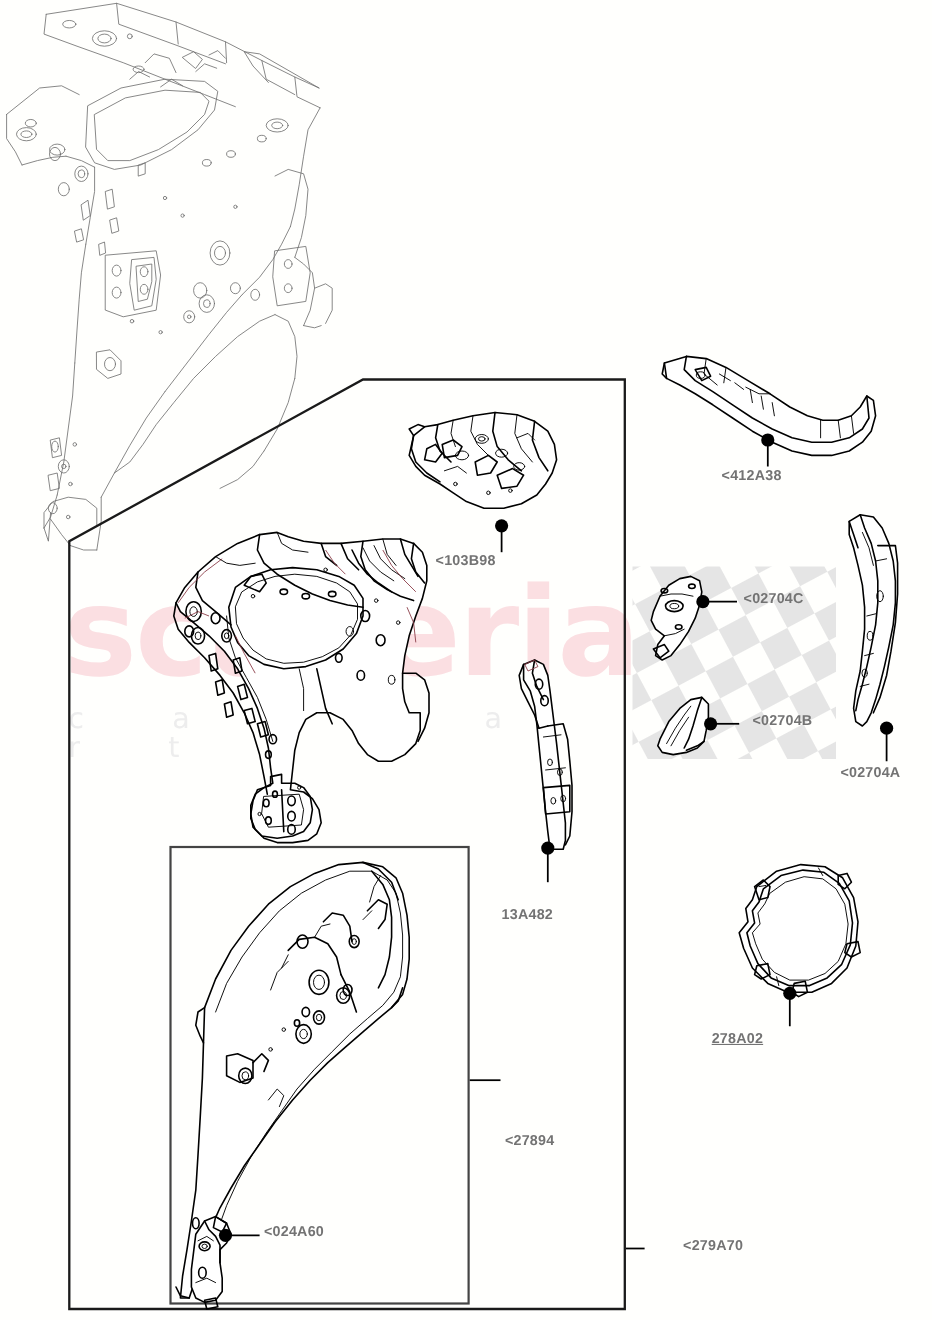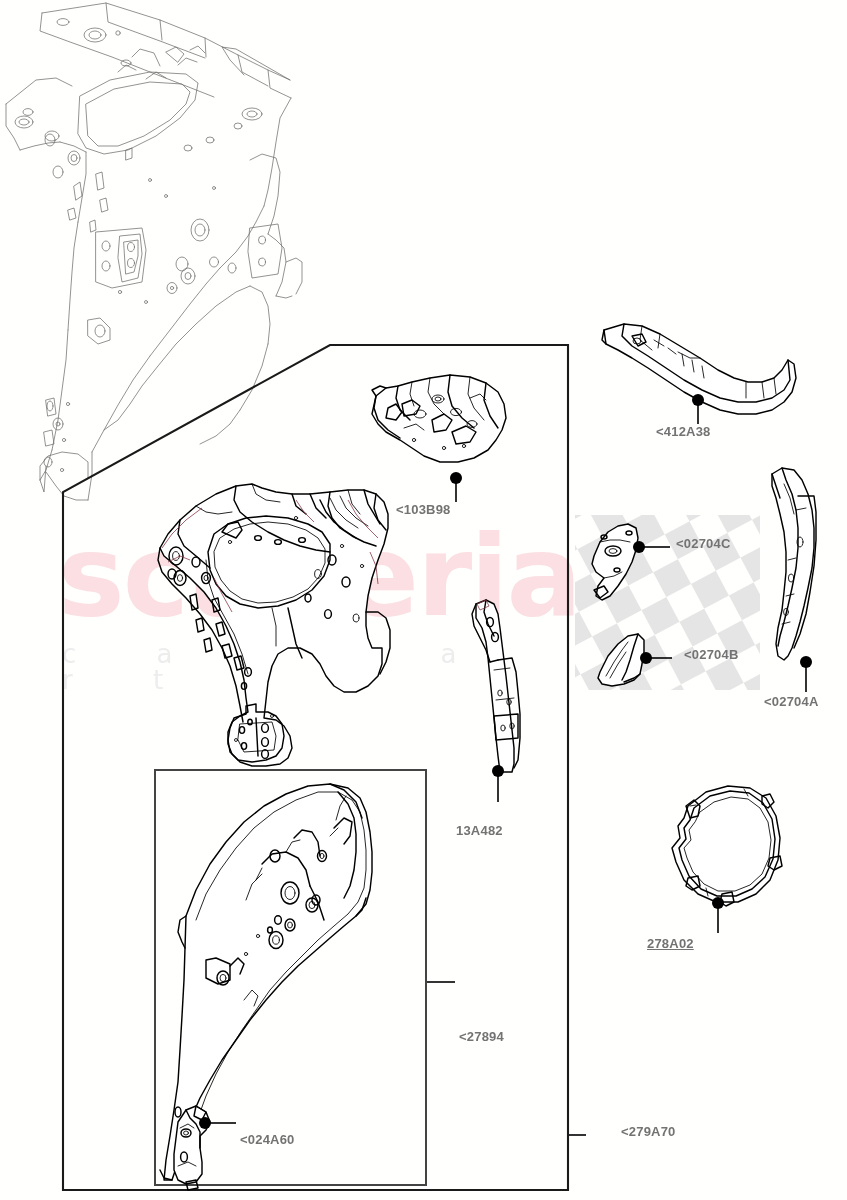--- a/index.html
+++ b/index.html
@@ -514,16 +514,16 @@
   </svg>
 
   <div class="lbl" style="left:656px;top:424px;">&lt;412A38</div>
   <div class="lbl" style="left:396px;top:502px;">&lt;103B98</div>
   <div class="lbl" style="left:676px;top:536px;">&lt;02704C</div>
   <div class="lbl" style="left:684px;top:647px;">&lt;02704B</div>
   <div class="lbl" style="left:764px;top:694px;">&lt;02704A</div>
   <div class="lbl" style="left:456px;top:806px;margin-top:17px;">13A482</div>
   <div class="lbl" style="left:647px;top:936px;text-decoration:underline;">278A02</div>
   <div class="lbl" style="left:459px;top:1029px;">&lt;27894</div>
-  <div class="lbl" style="left:240px;top:1112px;margin-top:20px;">&lt;024A60</div>
+  <div class="lbl" style="left:240px;top:1112px;">&lt;024A60</div>
   <div class="lbl" style="left:589px;top:1124px;margin-left:32px;">&lt;279A70</div>
 
 </div>
 
 </body></html>

